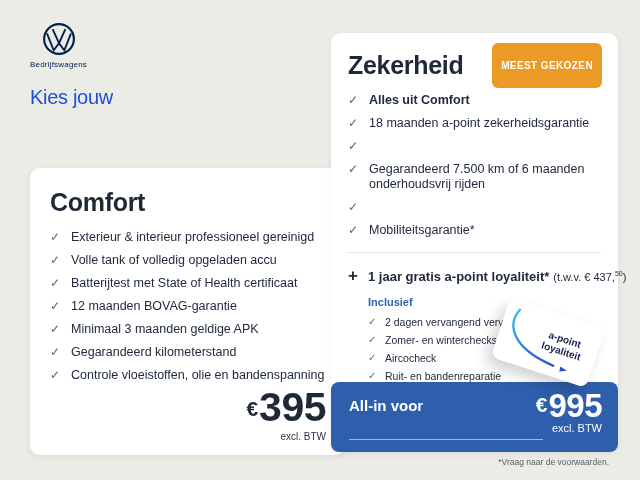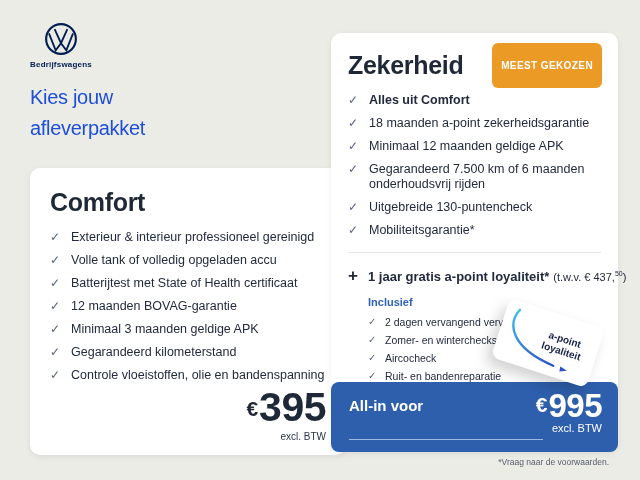--- a/index.html
+++ b/index.html
@@ -7,21 +7,21 @@
     --check:#5A6480; --badge-orange:#EC9A26; --vw-blue:#2E5FAC;
     --accent-blue:#2F62B5; --logo-navy:#001E50; --footnote:#55606E;
   }
   *{margin:0;padding:0;box-sizing:border-box;}
   html,body{width:640px;height:480px;overflow:hidden;}
   body{background:var(--background);font-family:"Liberation Sans",sans-serif;color:var(--text-dark);position:relative;}
 
   
   .brand{position:absolute;left:30px;top:22px;text-align:center;}
   .brand svg{display:block;margin:0 auto 4px;}
-  .brand-name{font-size:8px;font-weight:bold;color:var(--logo-navy);letter-spacing:.2px;}
+  .brand-name{font-size:8px;font-weight:normal;color:var(--logo-navy);letter-spacing:.2px;}
 
   
   .heading{position:absolute;left:30px;top:82px;font-size:20px;font-weight:400;line-height:31px;color:#1d4ed8;letter-spacing:-.3px;}
 
   
   .card{position:absolute;background:var(--card);border-radius:10px;box-shadow:0 2px 6px rgba(0,0,0,.07);}
   .card-comfort{left:30px;top:168px;width:316px;height:287px;padding:20px 20px 0 20px;}
   .card-zekerheid{left:331px;top:33px;width:287px;height:419px;padding:18px 17px 0 17px;}
 
   .card-title{font-size:25px;font-weight:bold;color:#1F2836;letter-spacing:-.3px;}
@@ -84,21 +84,20 @@
       <circle cx="24" cy="24" r="21" fill="none" stroke="#001E50" stroke-width="3"></circle>
       <path d="M15 10 L24 30 L33 10" fill="none" stroke="#001E50" stroke-width="2.6"></path>
       <path d="M7 16 L16.5 40 L24 30 L31.5 40 L41 16" fill="none" stroke="#001E50" stroke-width="2.6"></path>
     </svg>
   </span>
   <div class="brand-name">Bedrijfswagens</div>
 </div>
 
 <div class="heading">
   <div>Kies jouw</div>
-  <div>afleverpakket</div>
 </div>
 
 <div class="card card-comfort">
   <div class="card-title">Comfort</div>
   <ul class="checks">
     <li>
         <span class="check">✓</span>
         <span class="txt">Exterieur &amp; interieur professioneel gereinigd</span>
       </li>
     <li>
@@ -141,29 +140,27 @@
     <li class="bold">
         <span class="check">✓</span>
         <span class="txt">Alles uit Comfort</span>
       </li>
     <li>
         <span class="check">✓</span>
         <span class="txt">18 maanden a-point zekerheidsgarantie</span>
       </li>
     <li>
         <span class="check">✓</span>
-        <span class="txt">Minimaal 12 maanden geldige APK</span>
       </li>
     <li>
         <span class="check">✓</span>
         <span class="txt">Gegarandeerd 7.500 km of 6 maanden onderhoudsvrij rijden</span>
       </li>
     <li>
         <span class="check">✓</span>
-        <span class="txt">Uitgebreide 130-puntencheck</span>
       </li>
     <li>
         <span class="check">✓</span>
         <span class="txt">Mobiliteitsgarantie*</span>
       </li>
   </ul>
   <hr class="divider">
   <div class="bonus">
     <span class="plus">+</span>
     <span class="bonus-title">1 jaar gratis a-point loyaliteit*</span>

